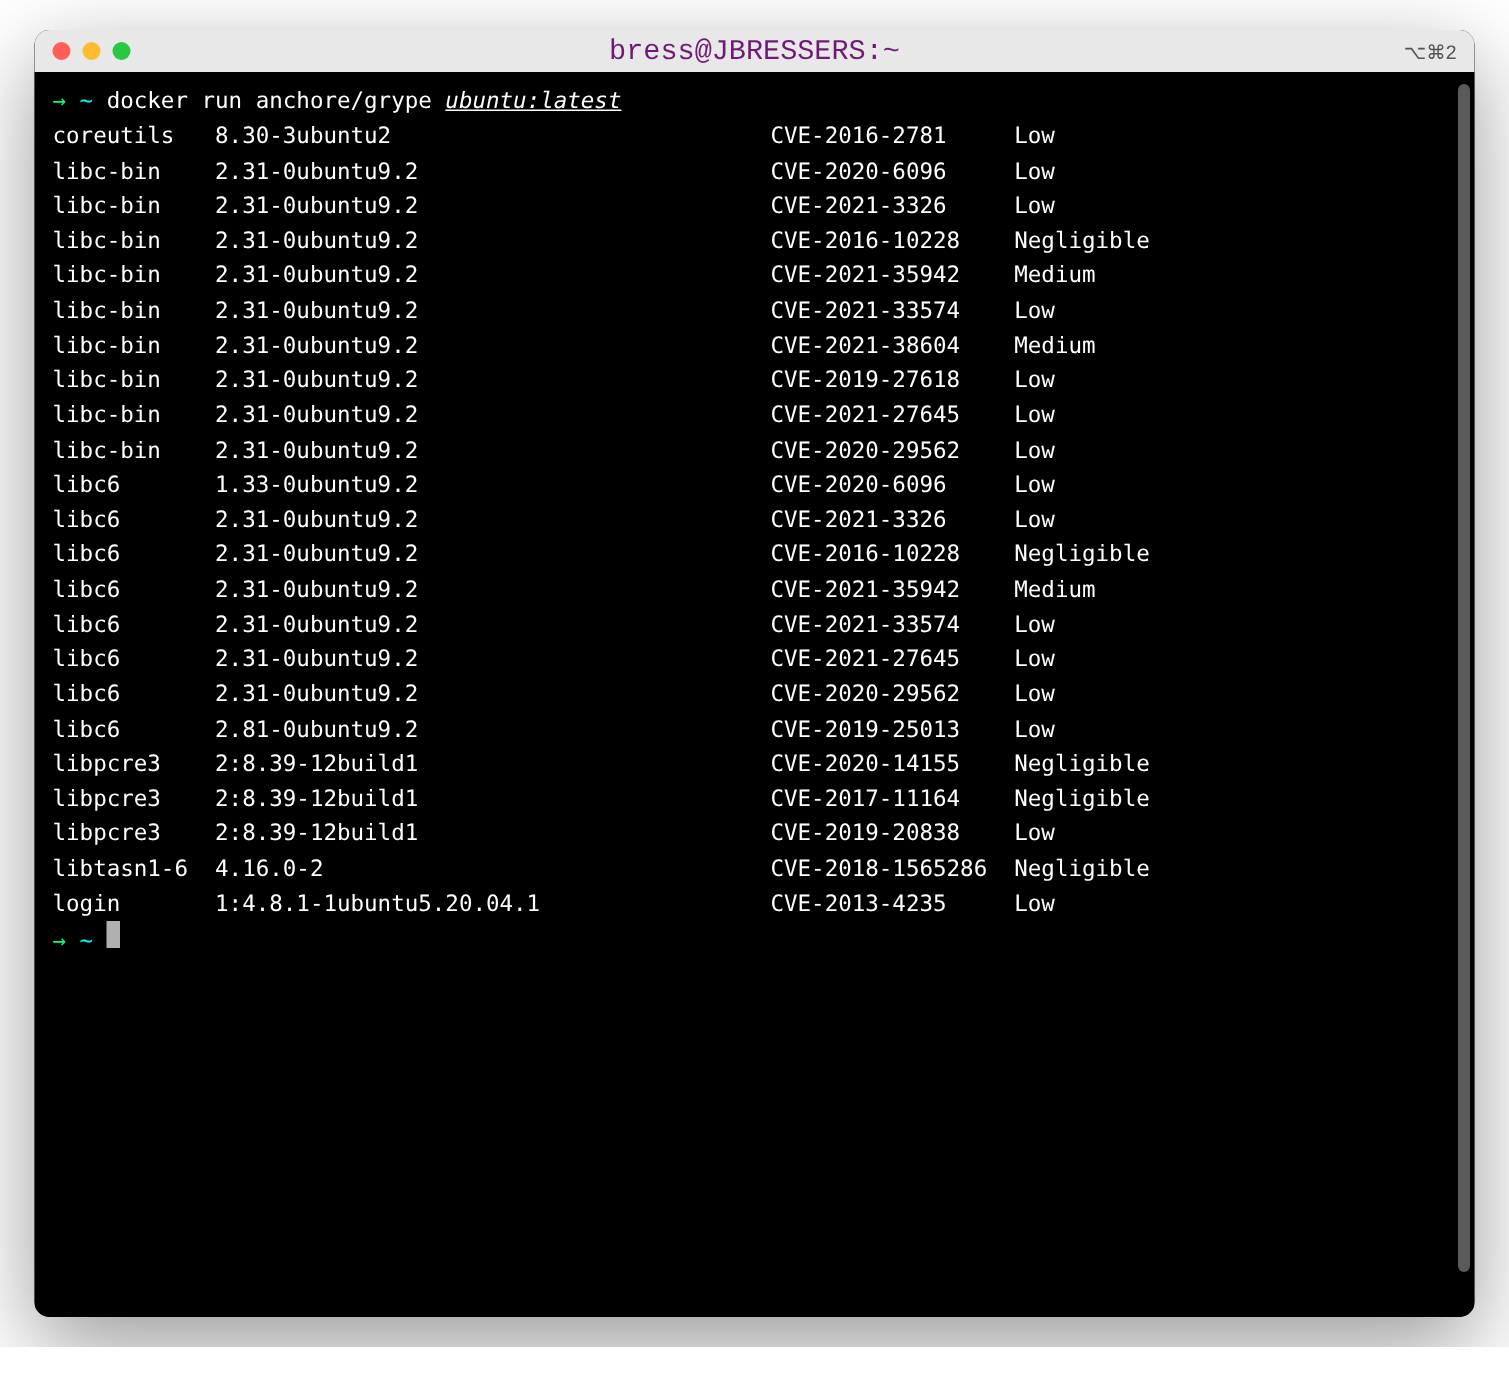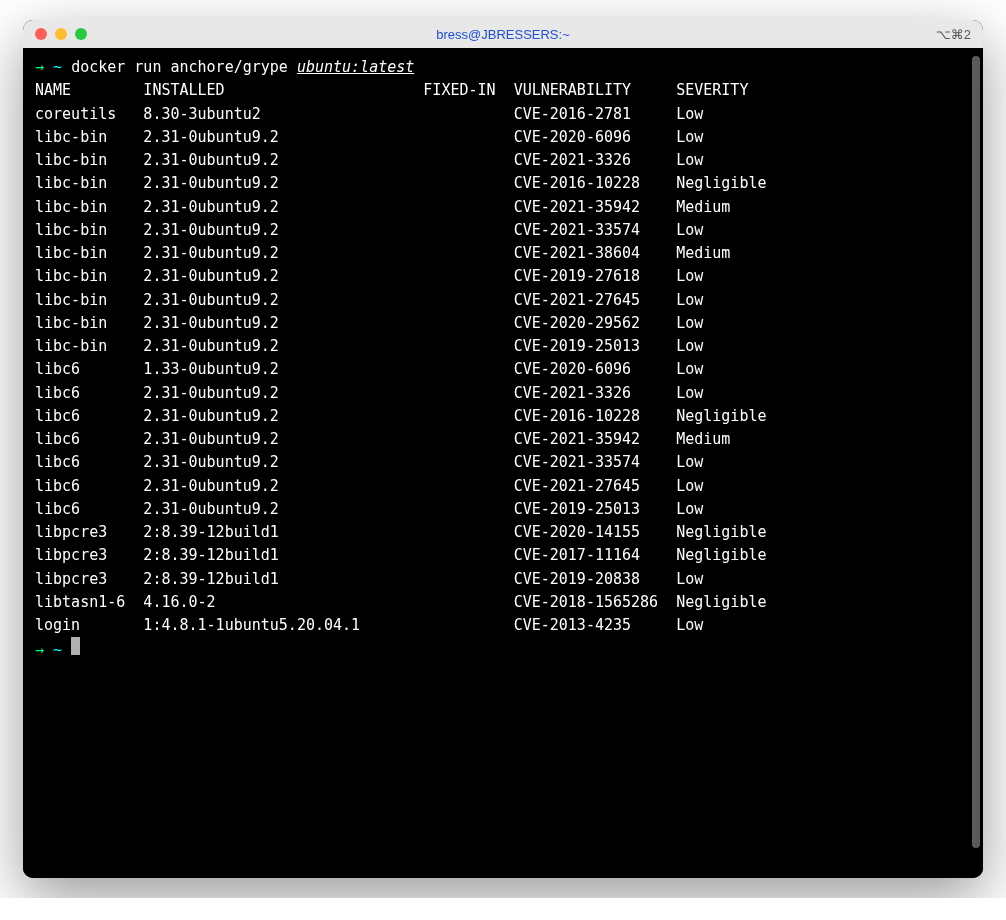--- a/index.html
+++ b/index.html
@@ -37,23 +37,24 @@
       height: 12px;
       border-radius: 50%;
     }
     .traffic-light.red { background: #ff5f57; }
     .traffic-light.yellow { background: #febc2e; }
     .traffic-light.green { background: #28c840; }
     .title-text {
       position: absolute;
       left: 50%;
       transform: translateX(-50%);
-      font-size: 13px;
-      color: #1d4ed8;
+      font-size: 19px;
+      color: #701a75;
       font-weight: 500;
+      font-family: Liberation Mono, monospace;
     }
     .title-right {
       margin-left: auto;
       font-size: 13px;
       color: #555;
     }
     .terminal-body {
       background: #000000;
       color: #ffffff;
       font-family: "Menlo", "Monaco", "Consolas", monospace;
@@ -116,40 +117,39 @@
     <div class="title-text">bress@JBRESSERS:~</div>
     <div class="title-right">⌥⌘2</div>
   </div>
   <div class="terminal-body">
     <div class="prompt-line">
       <span class="arrow">→</span>
       <span class="tilde"> ~ </span>
       <span class="cmd-white">docker run anchore/grype </span>
       <span class="file-arg">ubuntu:latest</span>
     </div>
-    <div class="header-row" id="header-row">NAME        INSTALLED                      FIXED-IN  VULNERABILITY     SEVERITY</div>
     <div id="data-rows">
         <div class="data-row">coreutils   8.30-3ubuntu2                            CVE-2016-2781     Low</div>
         <div class="data-row">libc-bin    2.31-0ubuntu9.2                          CVE-2020-6096     Low</div>
         <div class="data-row">libc-bin    2.31-0ubuntu9.2                          CVE-2021-3326     Low</div>
         <div class="data-row">libc-bin    2.31-0ubuntu9.2                          CVE-2016-10228    Negligible</div>
         <div class="data-row">libc-bin    2.31-0ubuntu9.2                          CVE-2021-35942    Medium</div>
         <div class="data-row">libc-bin    2.31-0ubuntu9.2                          CVE-2021-33574    Low</div>
         <div class="data-row">libc-bin    2.31-0ubuntu9.2                          CVE-2021-38604    Medium</div>
         <div class="data-row">libc-bin    2.31-0ubuntu9.2                          CVE-2019-27618    Low</div>
         <div class="data-row">libc-bin    2.31-0ubuntu9.2                          CVE-2021-27645    Low</div>
         <div class="data-row">libc-bin    2.31-0ubuntu9.2                          CVE-2020-29562    Low</div>
-        <div class="data-row">libc-bin    2.31-0ubuntu9.2                          CVE-2019-25013    Low</div>
         <div class="data-row">libc6       1.33-0ubuntu9.2                          CVE-2020-6096     Low</div>
         <div class="data-row">libc6       2.31-0ubuntu9.2                          CVE-2021-3326     Low</div>
         <div class="data-row">libc6       2.31-0ubuntu9.2                          CVE-2016-10228    Negligible</div>
         <div class="data-row">libc6       2.31-0ubuntu9.2                          CVE-2021-35942    Medium</div>
         <div class="data-row">libc6       2.31-0ubuntu9.2                          CVE-2021-33574    Low</div>
         <div class="data-row">libc6       2.31-0ubuntu9.2                          CVE-2021-27645    Low</div>
-        <div class="data-row">libc6       2.31-0ubuntu9.2                          CVE-2019-25013    Low</div>
+        <div class="data-row">libc6       2.31-0ubuntu9.2                          CVE-2020-29562    Low</div>
+        <div class="data-row">libc6       2.81-0ubuntu9.2                          CVE-2019-25013    Low</div>
         <div class="data-row">libpcre3    2:8.39-12build1                          CVE-2020-14155    Negligible</div>
         <div class="data-row">libpcre3    2:8.39-12build1                          CVE-2017-11164    Negligible</div>
         <div class="data-row">libpcre3    2:8.39-12build1                          CVE-2019-20838    Low</div>
         <div class="data-row">libtasn1-6  4.16.0-2                                 CVE-2018-1565286  Negligible</div>
         <div class="data-row">login       1:4.8.1-1ubuntu5.20.04.1                 CVE-2013-4235     Low</div>
       </div>
     <div class="prompt-line">
       <span class="arrow">→</span>
       <span class="tilde"> ~ </span>
       <span class="cursor"></span>

